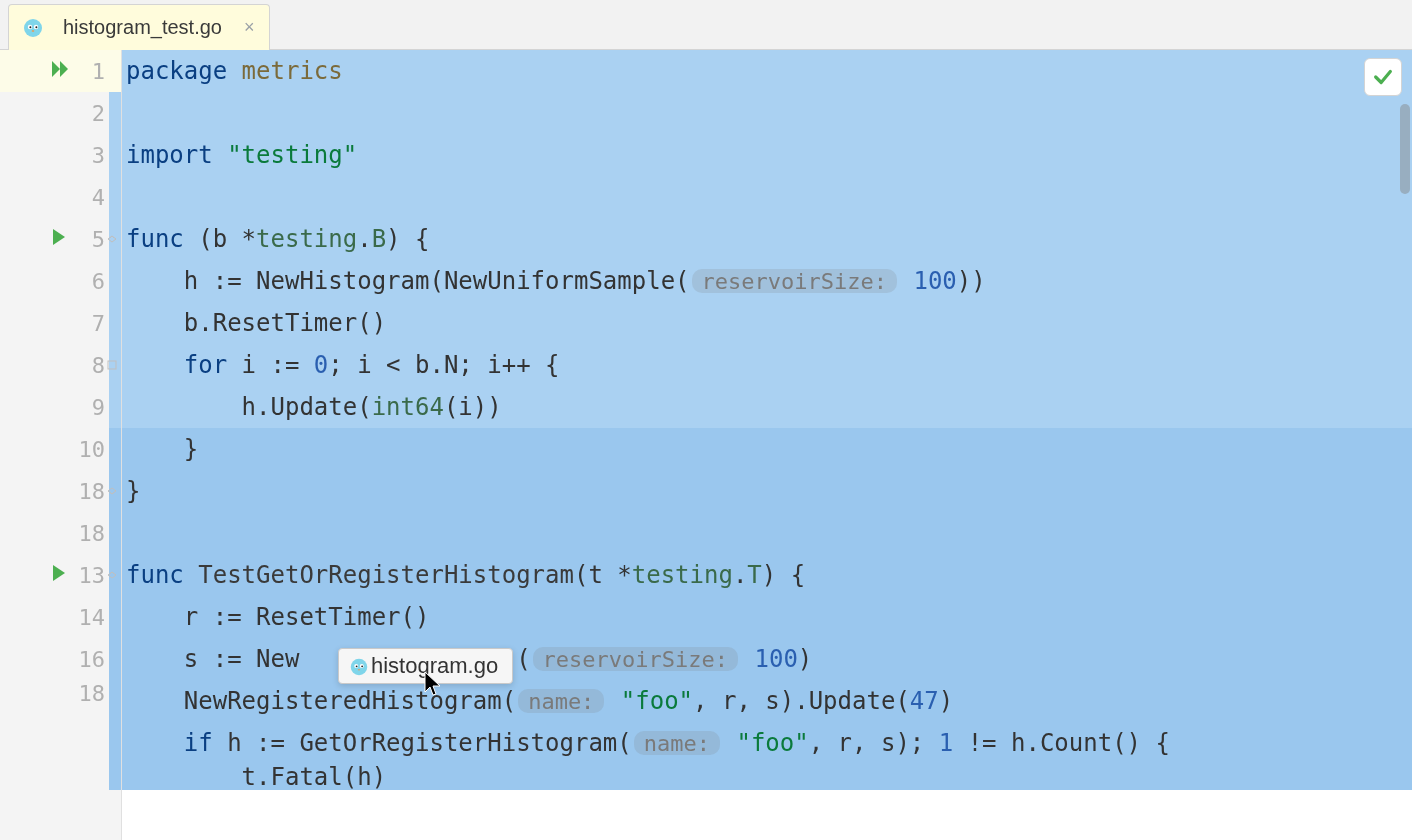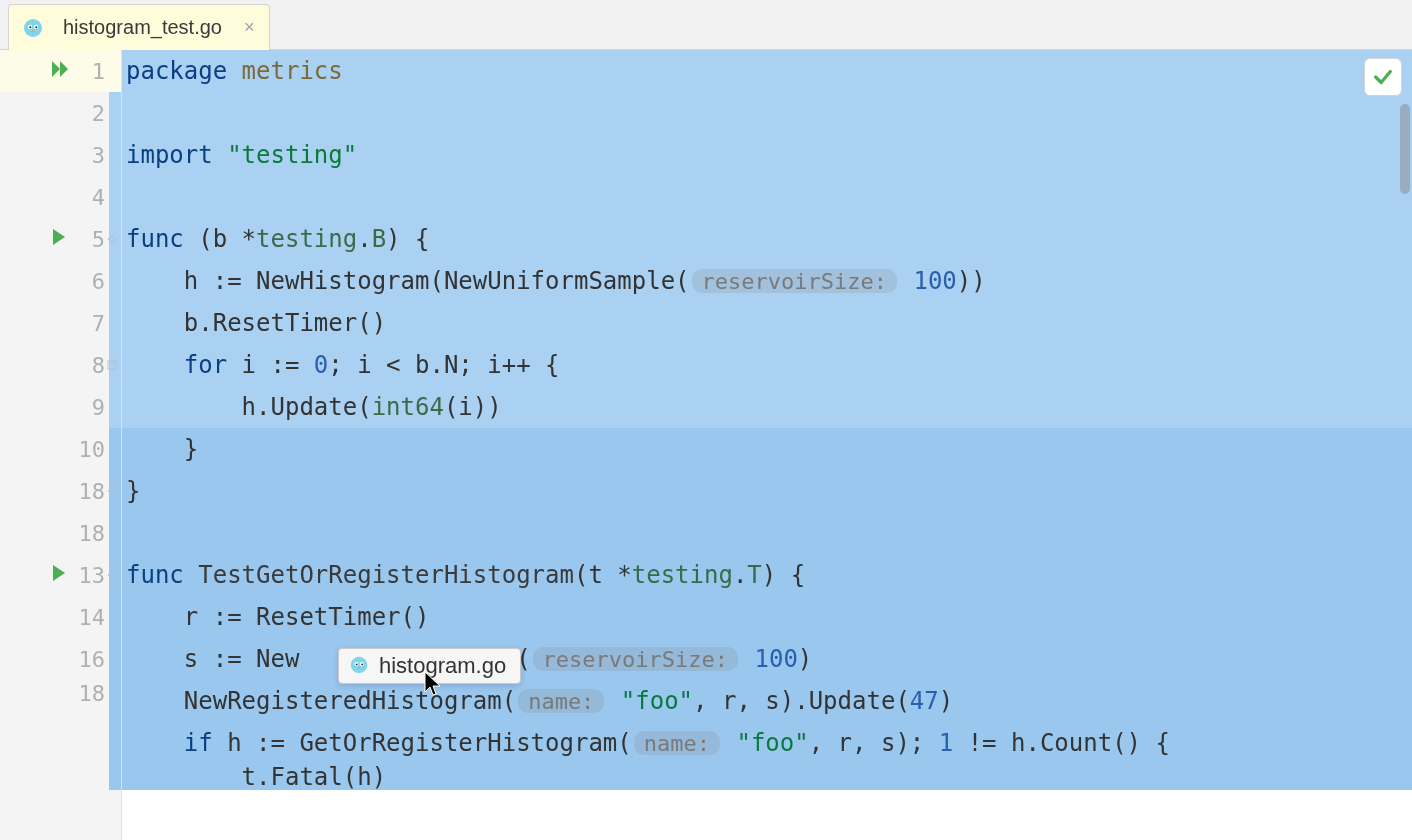--- a/index.html
+++ b/index.html
@@ -143,22 +143,21 @@
     font-family: "Menlo","Consolas",monospace;
     height: 24px;
   }
   .tooltip {
     position: absolute;
     background: #f6f6f6;
     border: 1px solid #c9c9c9;
     border-radius: 4px;
     padding: 4px 14px 4px 8px;
     display: flex;
-    align-items: flex-start;
-    gap: 8px;
+    align-items: flex-end;
     font-family: -apple-system, "Segoe UI", sans-serif;
     font-size: 22px;
     color: #333;
     box-shadow: 0 2px 6px rgba(0,0,0,0.15);
     z-index: 20;
   }
   .status-check {
     position: absolute;
     top: 8px;
     right: 10px;

